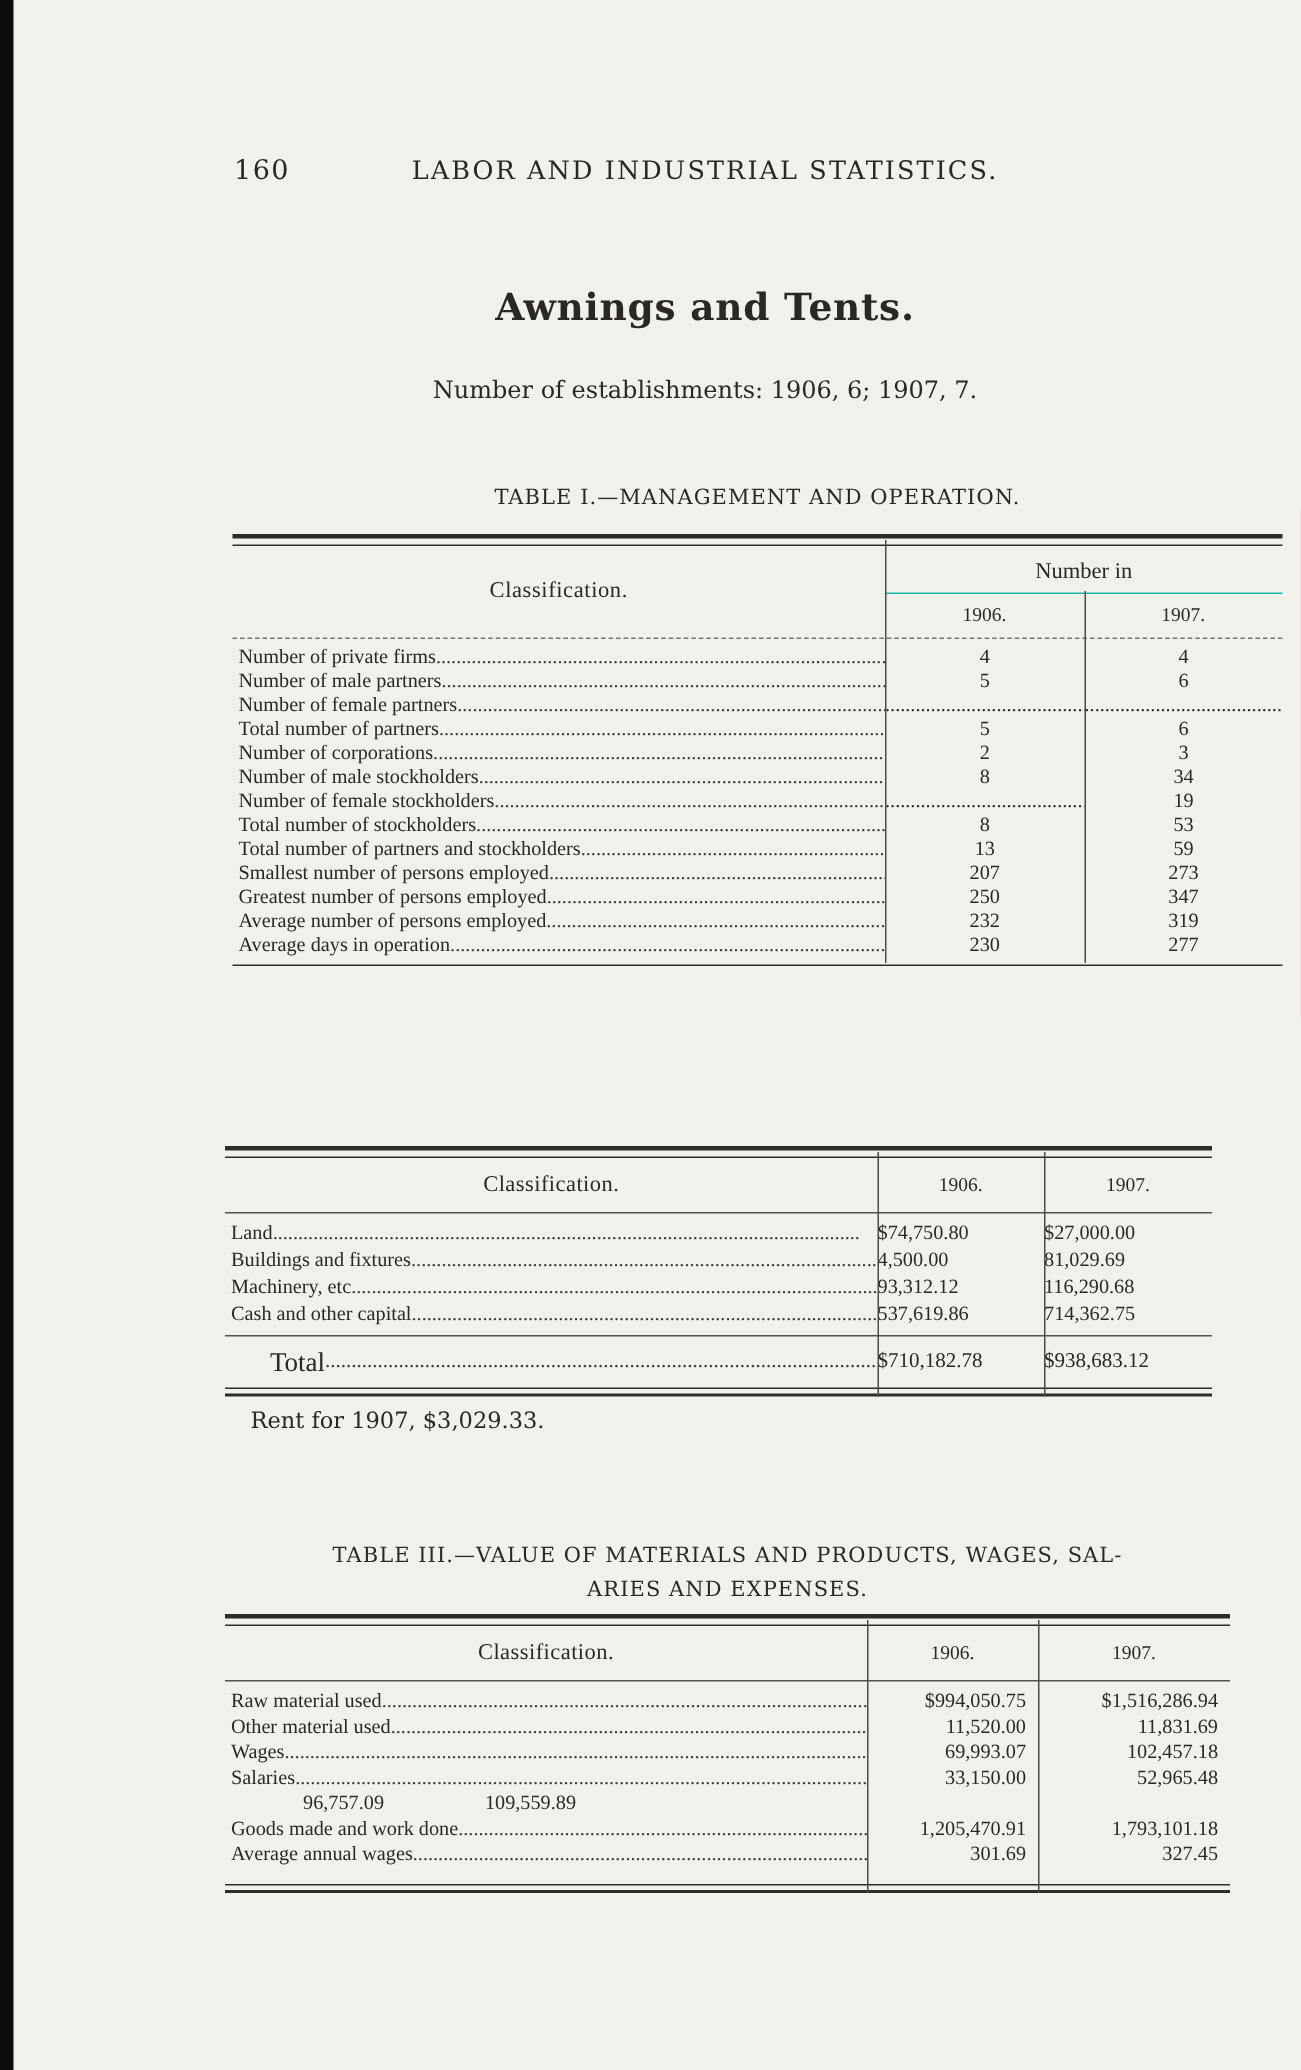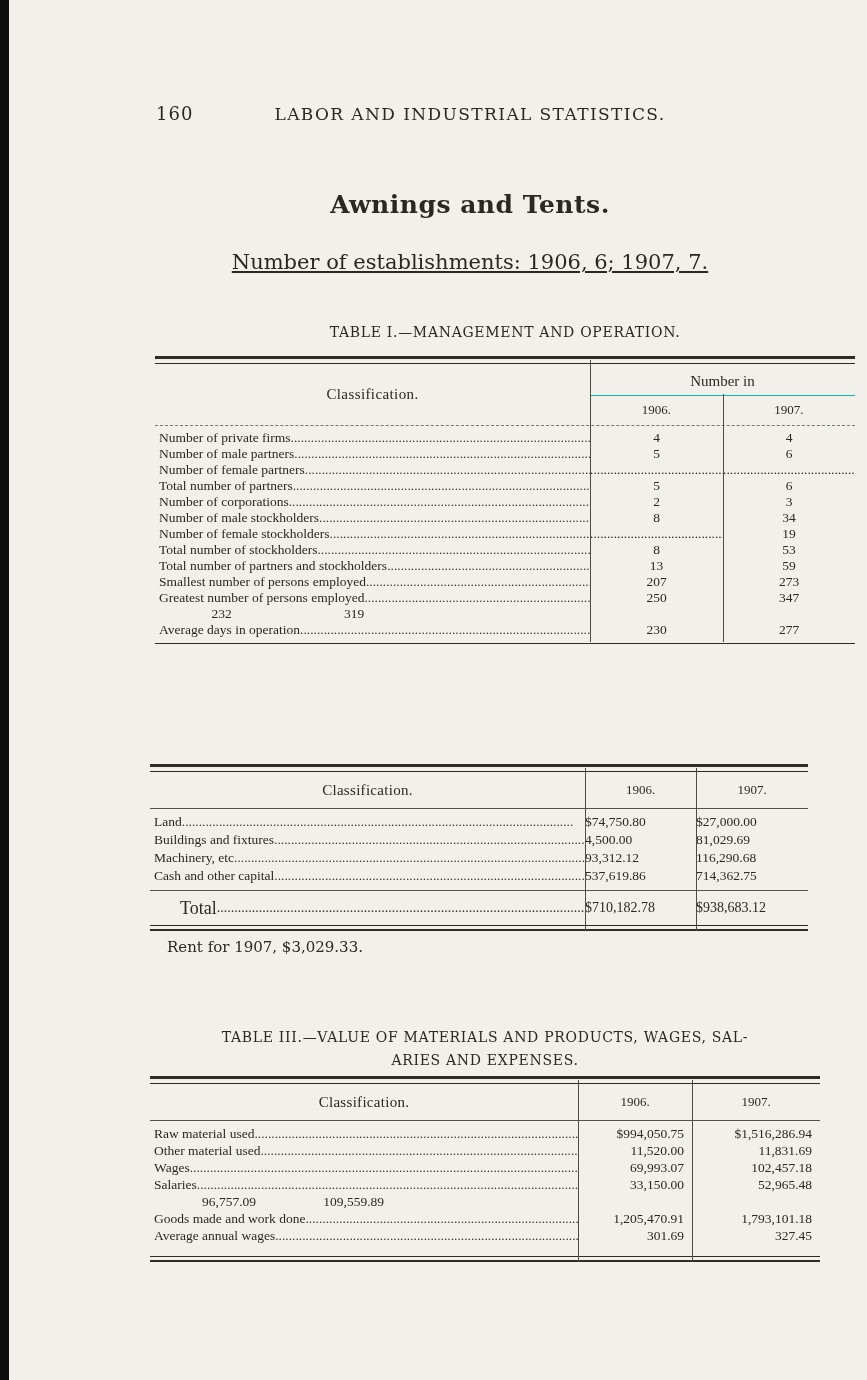--- a/index.html
+++ b/index.html
@@ -3,21 +3,21 @@
 <meta charset="utf-8">
 <style>
   html,body{margin:0;padding:0;background:#dddbd5;}
   .page{position:relative;width:867px;height:1380px;background:#f2f0ea;
         font-family:"DejaVu Serif","Liberation Serif",serif;color:#2a2821;overflow:hidden;}
   .scan-edge{position:absolute;left:0;top:0;width:9px;height:1380px;background:#0d0d0d;}
 
   .pagenum{position:absolute;top:103px;left:156px;font-size:18px;letter-spacing:1px;}
   .running{position:absolute;top:104px;left:80px;width:780px;text-align:center;font-size:17px;letter-spacing:1.4px;}
   .title{position:absolute;top:190px;left:80px;width:780px;text-align:center;font-size:25px;font-weight:700;letter-spacing:.5px;margin:0;}
-  .subtitle{position:absolute;top:250px;left:80px;width:780px;text-align:center;font-size:21px;text-decoration:underline;}
+  .subtitle{position:absolute;top:250px;left:80px;width:780px;text-align:center;font-size:16px;}
 
   .caption{position:absolute;text-align:center;font-size:14px;letter-spacing:.7px;}
   #cap1{top:324px;left:155px;width:700px;}
   #cap2{top:733px;left:150px;width:658px;}
   #cap3{top:1026px;left:150px;width:670px;line-height:1.65;}
 
   .tbl{position:absolute;box-sizing:border-box;font-family:Liberation Serif, serif;}
   #table1{top:356px;left:155px;width:700px;}
   #table2{top:764px;left:150px;width:658px;}
   #table3{top:1076px;left:150px;width:670px;}
@@ -187,20 +187,24 @@
         </div>
       <div class="trow">
           <div class="lbl">
             <span class="lbl-text">Greatest number of persons employed</span>
             <span class="leader"></span>
           </div>
           <div class="val">250</div>
           <div class="val v2">347</div>
         </div>
       <div class="trow">
+          <div class="lbl">
+            <span class="lbl-text">Average number of persons employed</span>
+            <span class="leader"></span>
+          </div>
           <div class="val">232</div>
           <div class="val v2">319</div>
         </div>
       <div class="trow">
           <div class="lbl">
             <span class="lbl-text">Average days in operation</span>
             <span class="leader"></span>
           </div>
           <div class="val">230</div>
           <div class="val v2">277</div>

